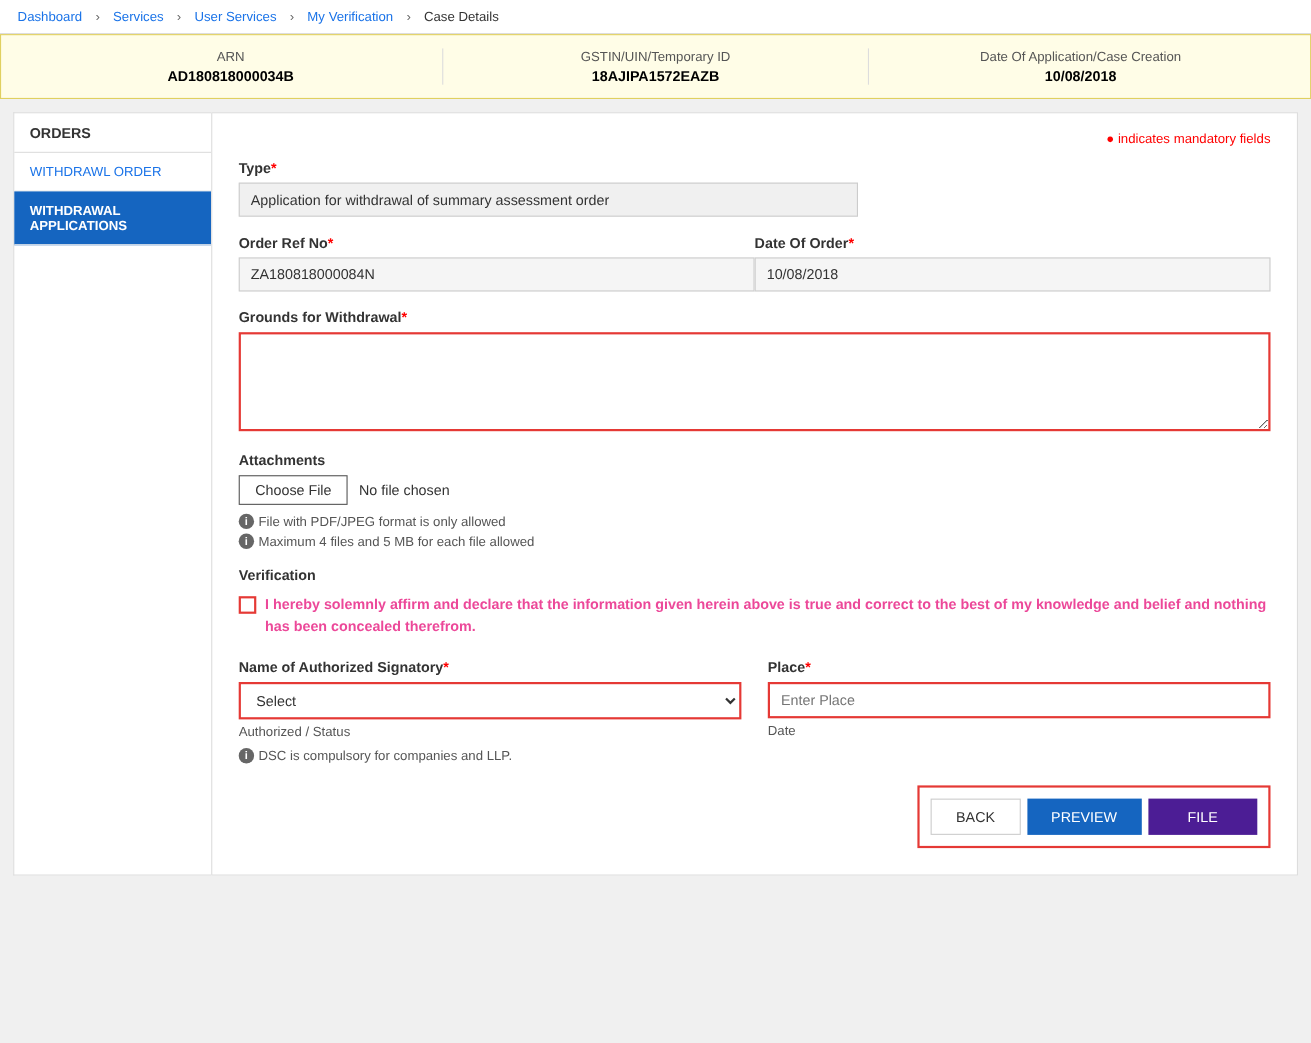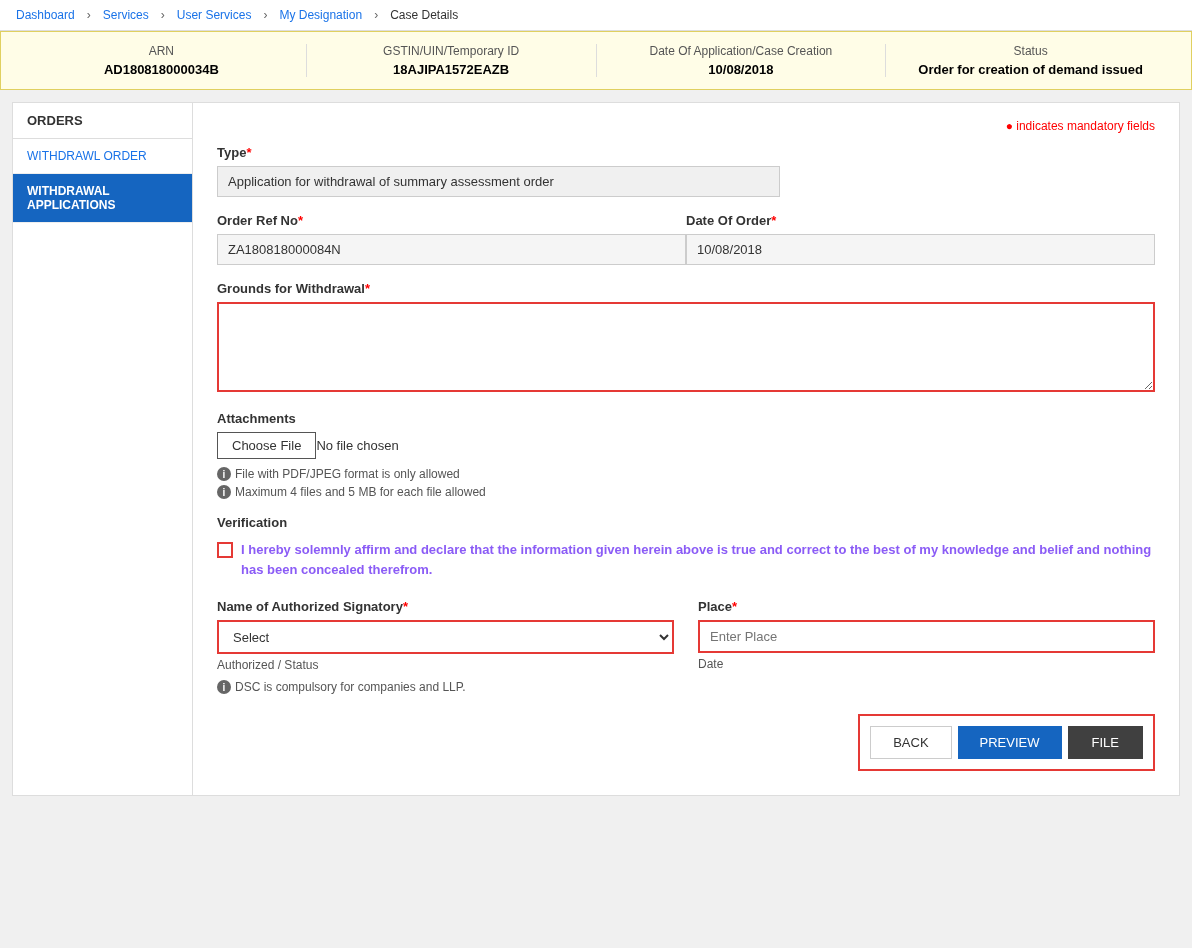--- a/index.html
+++ b/index.html
@@ -139,21 +139,21 @@
       padding: 7px 10px;
       background: #f0f0f0;
       border: 1px solid #ccc;
       font-size: 13px;
       color: #333;
       width: 60%;
     }
 
     
     .attachments-section { margin-bottom: 16px; }
-    .file-row { display: flex; align-items: center; margin-bottom: 8px; }
+    .file-row { display: flex; align-items: center; gap: 10px; margin-bottom: 8px; }
     .choose-file-btn {
       padding: 5px 14px;
       background: #fff;
       border: 1px solid #555;
       font-size: 13px;
       cursor: pointer;
       color: #333;
     }
     .file-hint {
       font-size: 12px;
@@ -195,21 +195,21 @@
       flex-shrink: 0;
       margin-top: 2px;
       cursor: pointer;
       appearance: none;
       -webkit-appearance: none;
       background: #fff;
     }
     .verification-text {
       font-size: 13px;
       font-weight: bold;
-      color: #8b5cf6;
+      color: #ec4899;
       line-height: 1.5;
     }
 
     
     .signatory-row { display: flex; gap: 24px; margin-bottom: 8px; }
     .signatory-col { flex: 1; }
 
     select {
       border: 2px solid #e53935;
       background: #fff;
@@ -250,59 +250,55 @@
     }
     .btn-preview {
       padding: 8px 22px;
       background: #1565c0;
       border: none;
       font-size: 13px;
       color: #fff;
       cursor: pointer;
     }
     .btn-file {
-      padding: 8px 24px;
-      background: #404040;
+      padding: 8px 36px;
+      background: #4c1d95;
       border: none;
       font-size: 13px;
       color: #fff;
       cursor: pointer;
     }
   </style>
 </head>
 <body>
 
 <div class="breadcrumb">
   <a href="#">Dashboard</a>
   <span class="sep">›</span>
   <a href="#">Services</a>
   <span class="sep">›</span>
   <a href="#">User Services</a>
   <span class="sep">›</span>
-  <a href="#">My Designation</a>
+  <a href="#">My Verification</a>
   <span class="sep">›</span>
   <span class="current">Case Details</span>
 </div>
 
 <div class="info-bar">
   <div class="info-cell">
     <span class="info-label">ARN</span>
     <span class="info-value">AD180818000034B</span>
   </div>
   <div class="info-cell">
     <span class="info-label">GSTIN/UIN/Temporary ID</span>
     <span class="info-value">18AJIPA1572EAZB</span>
   </div>
   <div class="info-cell">
     <span class="info-label">Date Of Application/Case Creation</span>
     <span class="info-value">10/08/2018</span>
-  </div>
-  <div class="info-cell">
-    <span class="info-label">Status</span>
-    <span class="info-value">Order for creation of demand issued</span>
   </div>
 </div>
 
 <div class="main-layout">
 
   <div class="sidebar">
     <div class="sidebar-header">ORDERS</div>
     <div class="sidebar-item">WITHDRAWL ORDER</div>
     <div class="sidebar-item active">WITHDRAWAL APPLICATIONS</div>
   </div>

